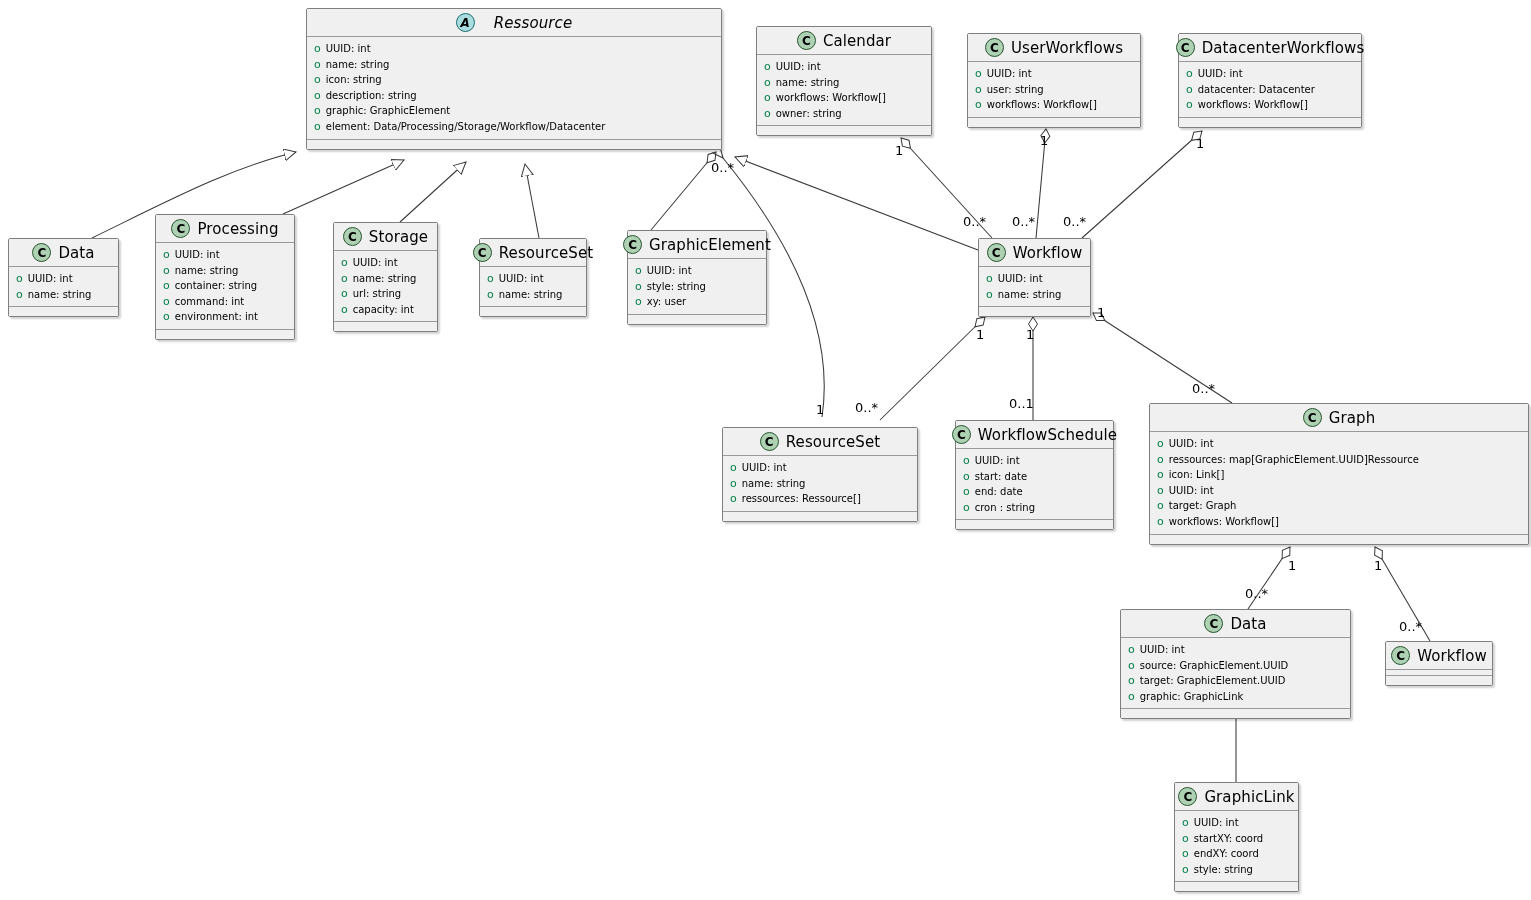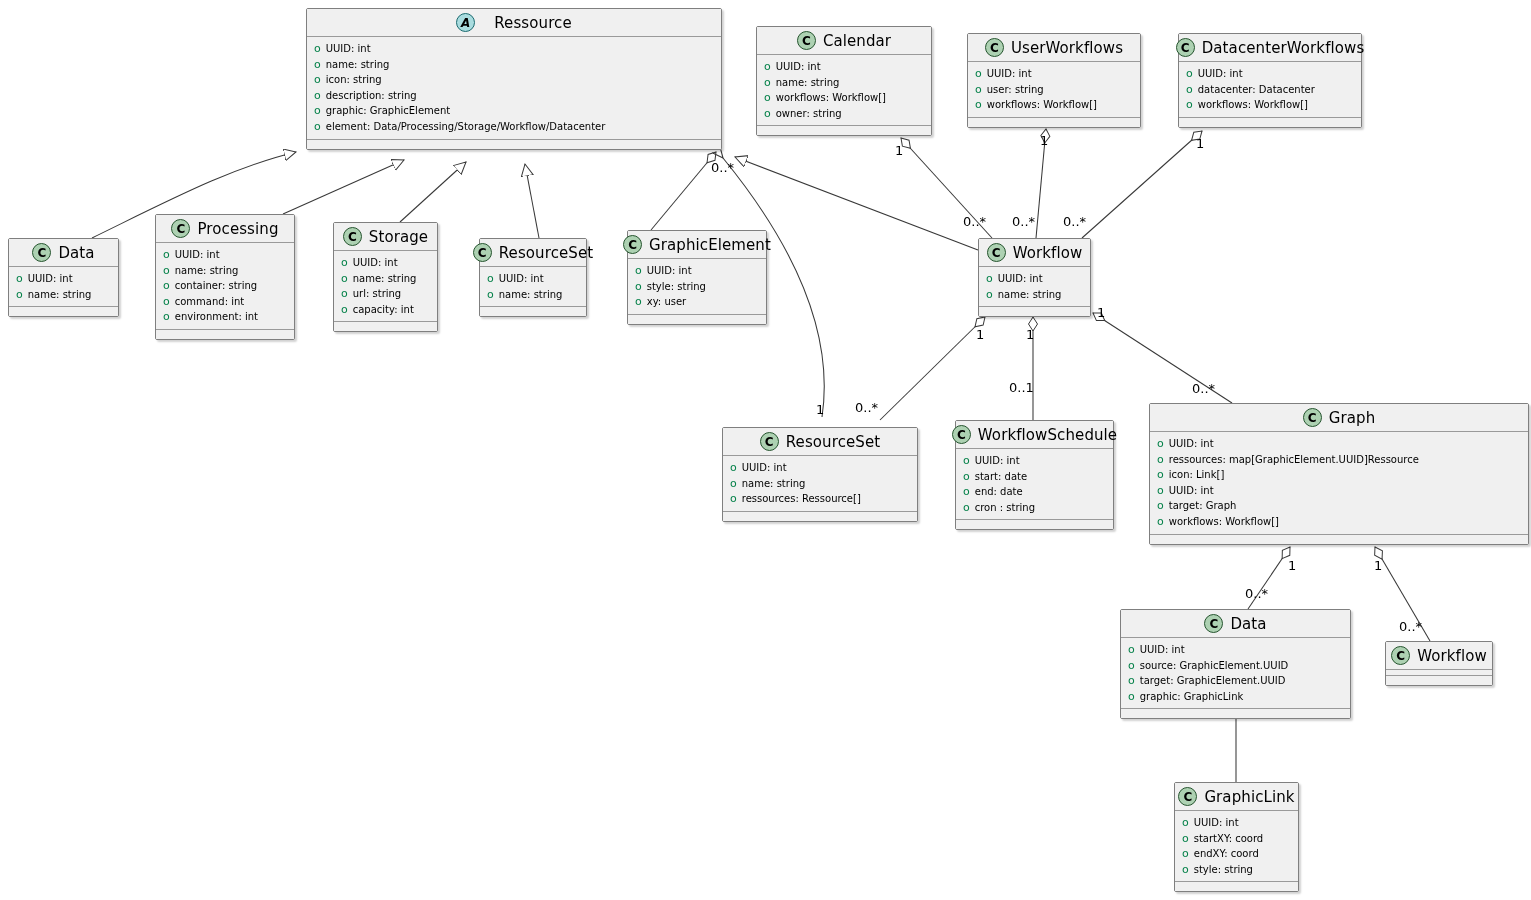--- a/index.html
+++ b/index.html
@@ -40,20 +40,21 @@
     background: #f0f0f0;
     border-bottom: 1px solid #9a9a9a;
     white-space: nowrap;
   }
   .cls-name {
     font-size: 15px;
     color: #000000;
     letter-spacing: 0.1px;
   }
   .cls-name.abstract {
+    font-style: italic;
     margin-left: 12px;
   }
   .cls-badge {
     width: 19px;
     height: 19px;
     border-radius: 50%;
     display: inline-flex;
     align-items: center;
     justify-content: center;
     font-size: 12px;
@@ -534,21 +535,21 @@
       <div class="edge-label" style="left: 1040px; top: 133px;">1</div>
       <div class="edge-label" style="left: 1196px; top: 136px;">1</div>
       <div class="edge-label" style="left: 963px; top: 214px;">0..*</div>
       <div class="edge-label" style="left: 1012px; top: 214px;">0..*</div>
       <div class="edge-label" style="left: 1063px; top: 214px;">0..*</div>
       <div class="edge-label" style="left: 976px; top: 327px;">1</div>
       <div class="edge-label" style="left: 1026px; top: 327px;">1</div>
       <div class="edge-label" style="left: 1097px; top: 305px;">1</div>
       <div class="edge-label" style="left: 855px; top: 400px;">0..*</div>
       <div class="edge-label" style="left: 816px; top: 402px;">1</div>
-      <div class="edge-label" style="left: 1009px; top: 380px;">0..1</div>
+      <div class="edge-label" style="left: 1009px; top: 396px;">0..1</div>
       <div class="edge-label" style="left: 1192px; top: 381px;">0..*</div>
       <div class="edge-label" style="left: 1288px; top: 558px;">1</div>
       <div class="edge-label" style="left: 1245px; top: 586px;">0..*</div>
       <div class="edge-label" style="left: 1374px; top: 558px;">1</div>
       <div class="edge-label" style="left: 1399px; top: 619px;">0..*</div>
     </div>
 
 </div>
 
 </body></html>

